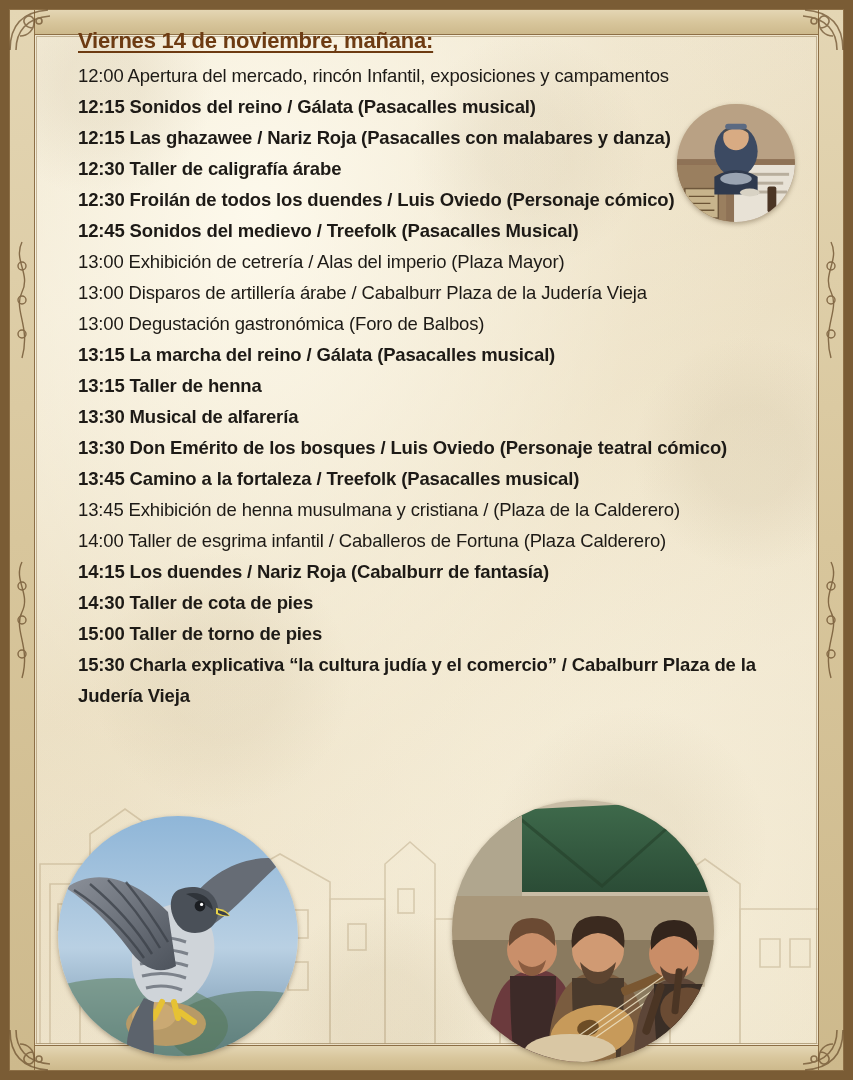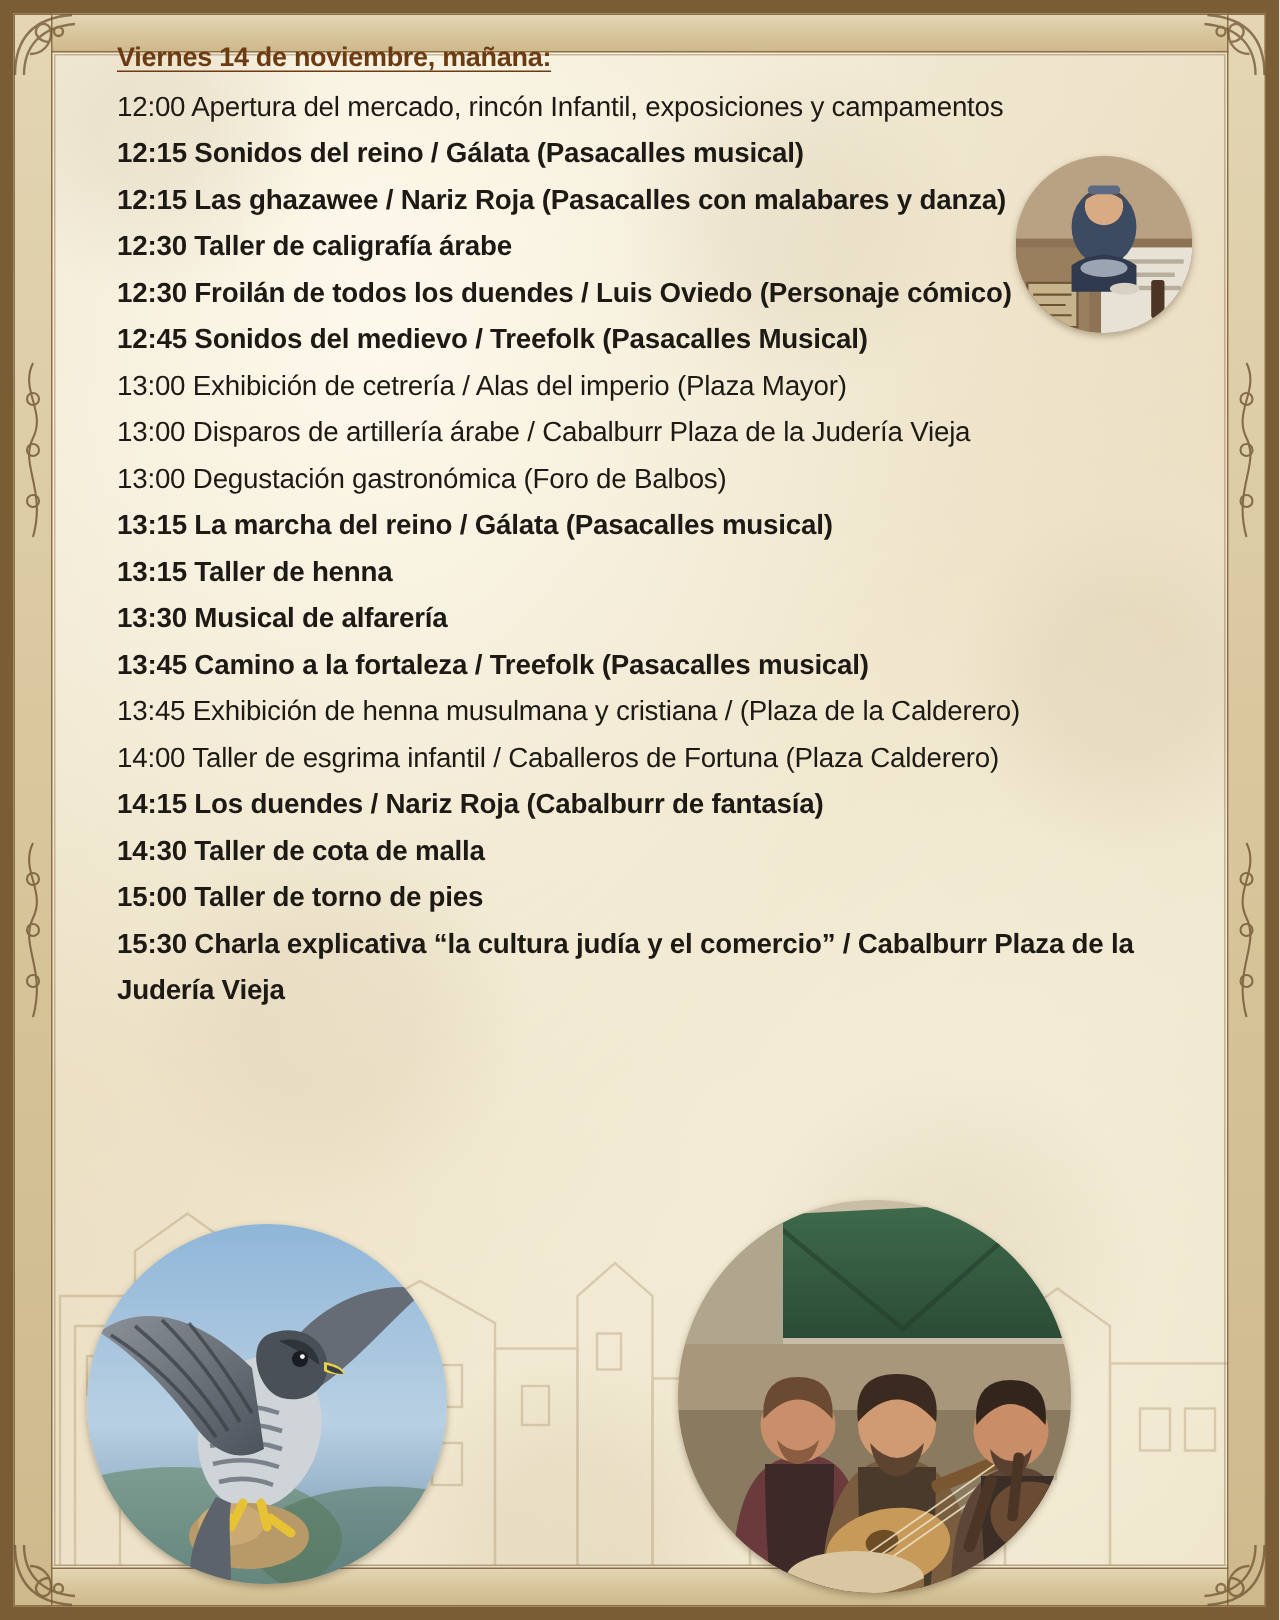--- a/index.html
+++ b/index.html
@@ -105,21 +105,21 @@
   
   .content {
     position: absolute;
     top: 0; left: 0; right: 0; bottom: 0;
     padding: 22px 58px 0 78px;
     box-sizing: border-box;
   }
 
   .day-heading {
     font-family: "Liberation Sans", sans-serif;
-    font-size: 18px;
+    font-size: 22px;
     font-weight: bold;
     color: #6d3b12;
     text-decoration: underline;
     text-underline-offset: 3px;
     letter-spacing: -0.2px;
     margin: 6px 0 6px 0;
   }
 
   .schedule {
     list-style: none;
@@ -284,25 +284,26 @@
         <li class=""><span class="time">12:15</span> <span>Las ghazawee / Nariz Roja (Pasacalles con malabares y danza)</span></li>
         <li class=""><span class="time">12:30</span> <span>Taller de caligrafía árabe</span></li>
         <li class=""><span class="time">12:30</span> <span>Froilán de todos los duendes / Luis Oviedo (Personaje cómico)</span></li>
         <li class=""><span class="time">12:45</span> <span>Sonidos del medievo / Treefolk (Pasacalles Musical)</span></li>
         <li class="bold"><span class="time">13:00</span> <span>Exhibición de cetrería / Alas del imperio (Plaza Mayor)</span></li>
         <li class="bold"><span class="time">13:00</span> <span>Disparos de artillería árabe / Cabalburr Plaza de la Judería Vieja</span></li>
         <li class="bold"><span class="time">13:00</span> <span>Degustación gastronómica (Foro de Balbos)</span></li>
         <li class=""><span class="time">13:15</span> <span>La marcha del reino / Gálata (Pasacalles musical)</span></li>
         <li class=""><span class="time">13:15</span> <span>Taller de henna</span></li>
         <li class=""><span class="time">13:30</span> <span>Musical de alfarería</span></li>
+        <li class=""><span class="time">13:30</span> <span>Don Emérito de los bosques / Luis Oviedo (Personaje teatral cómico)</span></li>
         <li class=""><span class="time">13:45</span> <span>Camino a la fortaleza / Treefolk (Pasacalles musical)</span></li>
         <li class="bold"><span class="time">13:45</span> <span>Exhibición de henna musulmana y cristiana / (Plaza de la Calderero)</span></li>
         <li class="bold"><span class="time">14:00</span> <span>Taller de esgrima infantil / Caballeros de Fortuna (Plaza Calderero)</span></li>
         <li class=""><span class="time">14:15</span> <span>Los duendes / Nariz Roja (Cabalburr de fantasía)</span></li>
-        <li class=""><span class="time">14:30</span> <span>Taller de cota de malla</span></li>
+        <li class=""><span class="time">14:30</span> <span>Taller de cota de pies</span></li>
         <li class=""><span class="time">15:00</span> <span>Taller de torno de pies</span></li>
         <li class=""><span class="time">15:30</span> <span>Charla explicativa “la cultura judía y el comercio” / Cabalburr Plaza de la Judería Vieja</span></li>
       </ul>
   </div>
 
   <div class="photo photo-calligraphy">
     <svg viewBox="0 0 120 120" preserveAspectRatio="xMidYMid slice">
       <rect width="120" height="120" fill="#c8b395"></rect>
       <rect x="0" y="0" width="120" height="56" fill="#b9a184"></rect>
       <rect x="0" y="56" width="120" height="64" fill="#8e7256"></rect>

